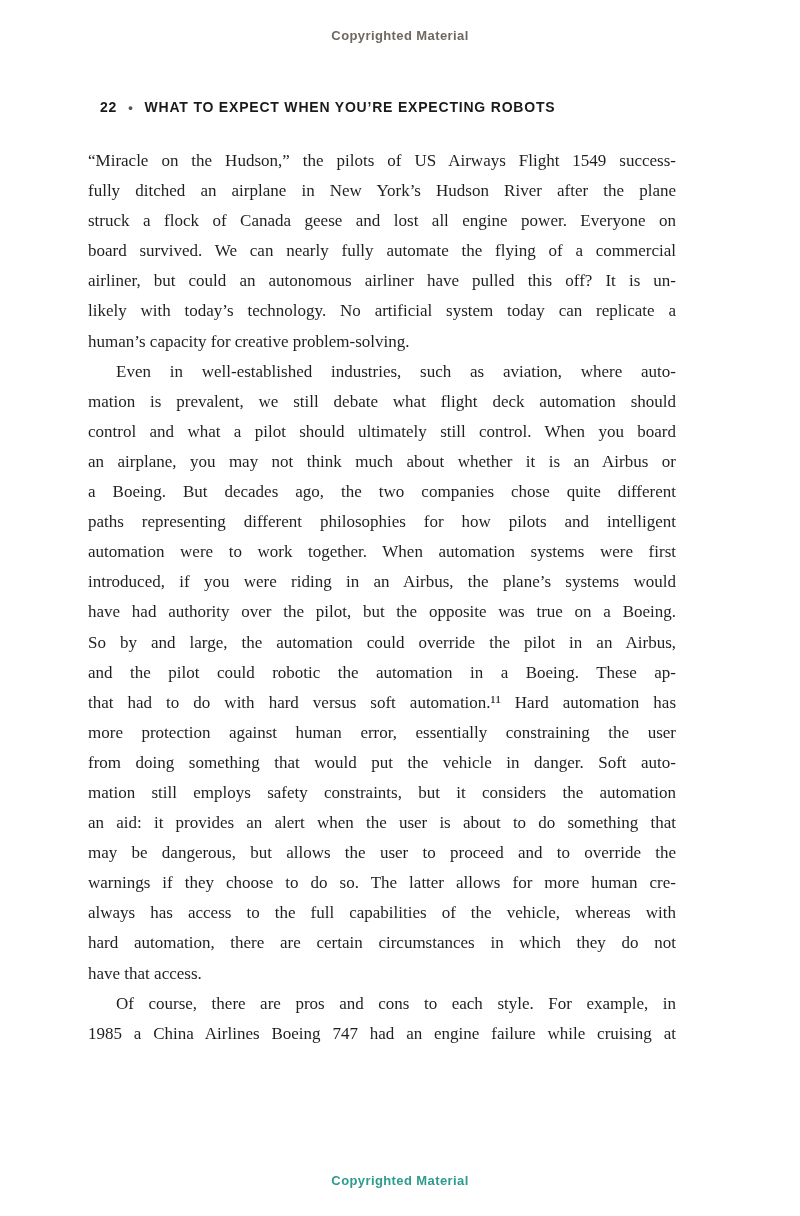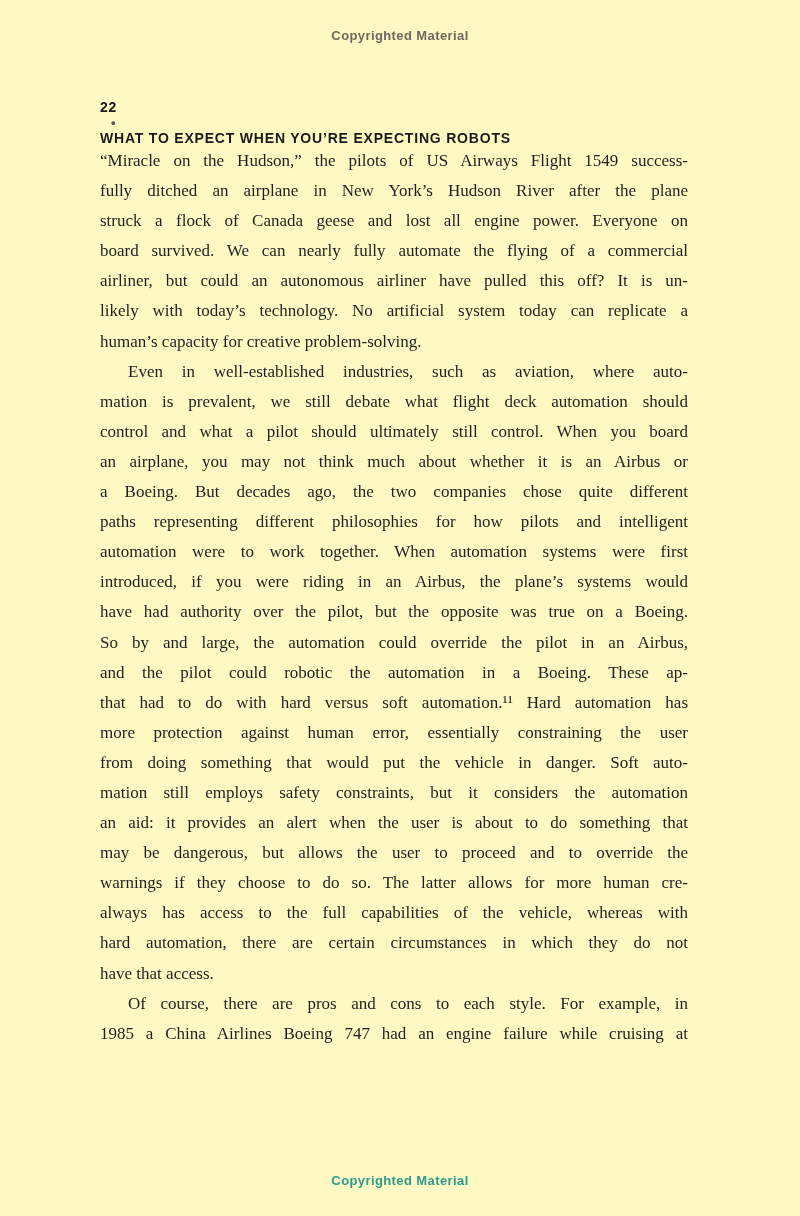--- a/index.html
+++ b/index.html
@@ -1,21 +1,21 @@
 <!DOCTYPE html>
 <html><head>
 <meta charset="utf-8">
 <style>
   html,body { margin:0; padding:0; background:#e9e9e9; }
   .page {
     position: relative;
     width: 800px;
     height: 1216px;
     margin: 0 auto;
-    background: #fef9c3;
+    background: #ffffff;
     overflow: hidden;
     font-family: "Liberation Serif", serif;
     color: #1f1f1f;
   }
   .copyright {
     position: absolute;
     left: 0;
     width: 100%;
     text-align: center;
     font-family: "Liberation Sans", sans-serif;
@@ -24,37 +24,36 @@
     letter-spacing: 0.4px;
   }
   .copyright.top { top: 28px; color: #6e685f; }
   .copyright.bottom { top: 1173px; color: #2f9a8e; }
   .running-head {
     position: absolute;
     left: 100px;
     top: 99px;
     width: 588px;
     display: flex;
-    align-items: flex-start;
+    align-items: center;
     font-family: "Liberation Sans", sans-serif;
     font-weight: bold;
     font-size: 14px;
     letter-spacing: 0.8px;
     color: #1a1a1a;
     white-space: nowrap;
-    flex-direction: column;
   }
   .running-head .sep {
     color: #555555;
     margin: 0 11px;
     font-size: 13px;
   }
   .body-text {
     position: absolute;
-    left: 100px;
+    left: 88px;
     top: 146px;
     width: 588px;
     font-size: 17px;
   }
   .paragraph { margin: 0; }
   .line {
     height: 30.1px;
     line-height: 30.1px;
     white-space: nowrap;
     text-align: justify;

